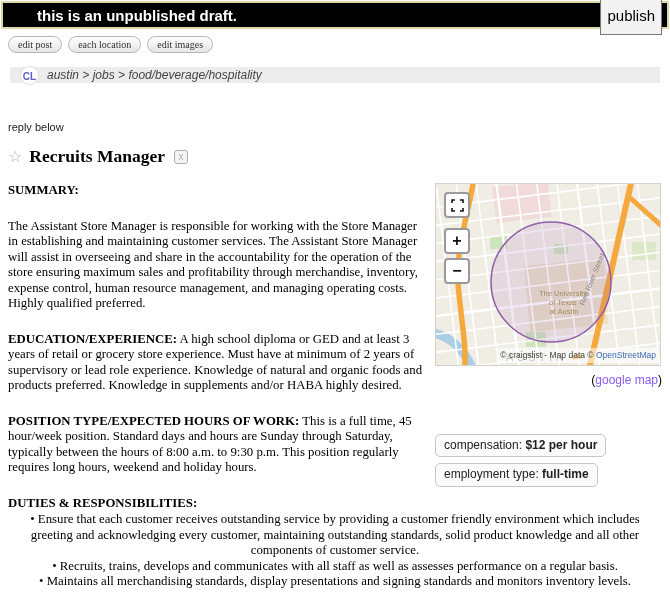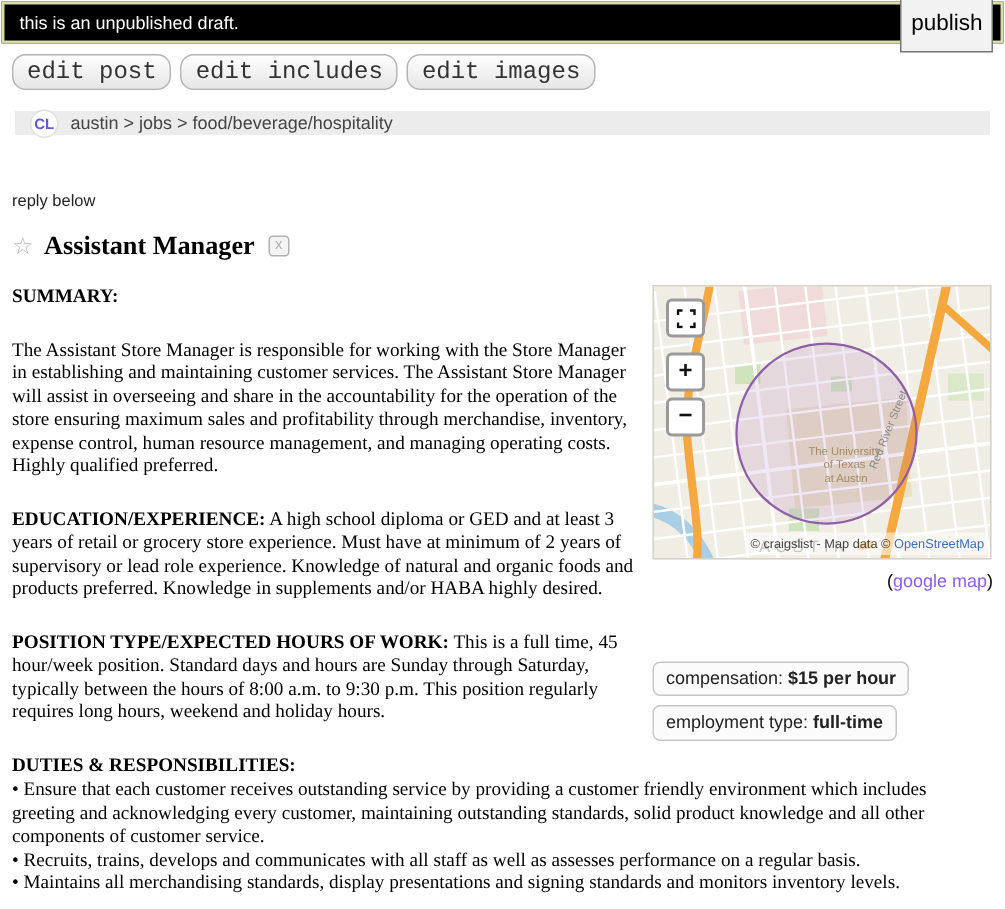--- a/index.html
+++ b/index.html
@@ -2,57 +2,57 @@
 <html><head>
 <meta charset="utf-8">
 <style>
   * { box-sizing: border-box; margin: 0; padding: 0; }
   html,body { width:670px; height:606px; overflow:hidden; background:#fff;
     font-family:"Liberation Sans", sans-serif; color:#000; }
 
   
   .banner { margin:1px; height:28px; background:#000; border:2px solid #dcd9ab;
     display:flex; align-items:center; padding:0 5px; }
-  .banner-text { color:#fff; font-weight:normal; font-size:12px; padding-left:5px; }
+  .banner-text { color:#fff; font-weight:bold; font-size:15px; padding-left:5px;margin-left:24px; }
   .publish-btn { margin-left:auto; font-size:15px; color:#000; background:#f2f2f2;
     border:1px solid #777; padding:0 6px; height:39px; line-height:19px; cursor:pointer;
     font-family:"Liberation Sans", sans-serif; }
 
   
   .edit-row { margin:7px 0 0 8px; display:flex; gap:6px; }
-  .pill-btn { font-size:16px; color:#333; background:linear-gradient(#fefefe,#e6e6e6);
+  .pill-btn { font-size:10px; color:#333; background:linear-gradient(#fefefe,#e6e6e6);
     border:1px solid #b5b5b5; border-radius:9px; padding:2px 9px; cursor:pointer;
-    font-family:Liberation Mono, monospace; }
+    font-family:Liberation Serif, serif; }
 
   
   .crumb-bar { margin:14px 10px 0 10px; height:16px; background:#ececec;
     display:flex; align-items:center; padding:0 10px; }
   .cl-logo { width:19px; height:19px; border-radius:50%; background:#fff;
     color:#5c5ccd; font-weight:bold; font-size:10px; text-align:center; line-height:19px;
     border:1px solid #e0e0e0; cursor:pointer; flex:0 0 auto; }
-  .crumb-text { margin-left:8px; font-size:12px; color:#444; cursor:pointer; }
+  .crumb-text { margin-left:8px; font-size:12px; color:#444; cursor:pointer;font-style:italic; }
 
   
   .reply-line { margin:38px 0 0 8px; font-size:11px; color:#222; }
   .title-line { margin:13px 0 0 8px; display:flex; align-items:center; }
   .star-icon { color:#b3b3b3; font-size:16px; margin-right:7px; cursor:pointer; }
   .post-title { font-family:"Liberation Serif", serif; font-weight:bold; font-size:17.5px; }
   .prohibit-icon { margin-left:9px; width:14px; height:14px; border:1px solid #b0b0b0;
     border-radius:3px; color:#b0b0b0; font-size:10px; line-height:12px; text-align:center;
     background:#f4f4f4; cursor:pointer; }
 
   
   .content { margin:10px 8px 0 8px; font-family:"Liberation Serif", serif;
     font-size:12.8px; line-height:15.5px; }
   .rightcol { float:right; width:227px; margin-left:8px; font-family:"Liberation Sans", sans-serif; }
   .content p { margin:16px 0 20px 0; }
   .content .b { font-weight:bold; }
   .duties-head { margin-bottom:1px !important; }
   .duty::before { content:"• "; }
-  .duty { margin:0; }
+  .duty { margin:0;text-align:center; }
 
   
   .mapbox { position:relative; width:226px; height:183px; border:1px solid #d5d2c8;
     background:#f0ede4; cursor:grab; overflow:hidden; }
   .map-ctrl { position:absolute; width:26px; height:26px; background:#fff;
     border:2px solid #9a9a9a; border-radius:4px; display:flex; align-items:center;
     justify-content:center; cursor:pointer; font-weight:bold; font-size:16px; color:#111; }
   .ctrl-full { left:8px; top:8px; }
   .ctrl-plus { left:8px; top:44px; }
   .ctrl-minus { left:8px; top:74px; }
@@ -71,33 +71,33 @@
 </head>
 <body>
 
 <div class="banner">
   <span class="banner-text">this is an unpublished draft.</span>
   <button class="publish-btn">publish</button>
 </div>
 
 <div class="edit-row">
   <button class="pill-btn">edit post</button>
-  <button class="pill-btn">edit includes</button>
+  <button class="pill-btn">each location</button>
   <button class="pill-btn">edit images</button>
 </div>
 
 <div class="crumb-bar">
   <div class="cl-logo">CL</div>
   <span class="crumb-text">austin &gt; jobs &gt; food/beverage/hospitality</span>
 </div>
 
 <div class="reply-line">reply below</div>
 <div class="title-line">
   <span class="star-icon">☆</span>
-  <span class="post-title">Assistant Manager</span>
+  <span class="post-title">Recruits Manager</span>
   <span class="prohibit-icon">x</span>
 </div>
 
 <div class="content">
 
   <aside class="rightcol">
     <div class="mapbox">
       <svg width="226" height="183" viewBox="0 0 226 183">
         <rect width="226" height="183" fill="#f0ede4"></rect>
 
@@ -153,21 +153,21 @@
         <svg width="13" height="13" viewBox="0 0 13 13">
           <path d="M1 4 V1 H4 M9 1 H12 V4 M12 9 V12 H9 M4 12 H1 V9" fill="none" stroke="#111" stroke-width="1.6"></path>
         </svg>
       </div>
       <div class="map-ctrl ctrl-plus">+</div>
       <div class="map-ctrl ctrl-minus">−</div>
       <div class="map-attrib"><span>© craigslist - Map data © </span><a>OpenStreetMap</a></div>
     </div>
     <div class="gmap-line"><span>(</span><a>google map</a><span>)</span></div>
     <div class="attrs">
-      <div class="attr-badge"><span>compensation: </span><b>$15 per hour</b></div><br>
+      <div class="attr-badge"><span>compensation: </span><b>$12 per hour</b></div><br>
       <div class="attr-badge"><span>employment type: </span><b>full-time</b></div>
     </div>
   </aside>
 
   <p class="b">SUMMARY:</p>
   <p>The Assistant Store Manager is responsible for working with the Store Manager in establishing and maintaining customer services. The Assistant Store Manager will assist in overseeing and share in the accountability for the operation of the store ensuring maximum sales and profitability through merchandise, inventory, expense control, human resource management, and managing operating costs. Highly qualified preferred.</p>
 
   <p><span class="b">EDUCATION/EXPERIENCE:</span> <span>A high school diploma or GED and at least 3 years of retail or grocery store experience. Must have at minimum of 2 years of supervisory or lead role experience. Knowledge of natural and organic foods and products preferred. Knowledge in supplements and/or HABA highly desired.</span></p>
 
   <p><span class="b">POSITION TYPE/EXPECTED HOURS OF WORK:</span> <span>This is a full time, 45 hour/week position. Standard days and hours are Sunday through Saturday, typically between the hours of 8:00 a.m. to 9:30 p.m. This position regularly requires long hours, weekend and holiday hours.</span></p>

